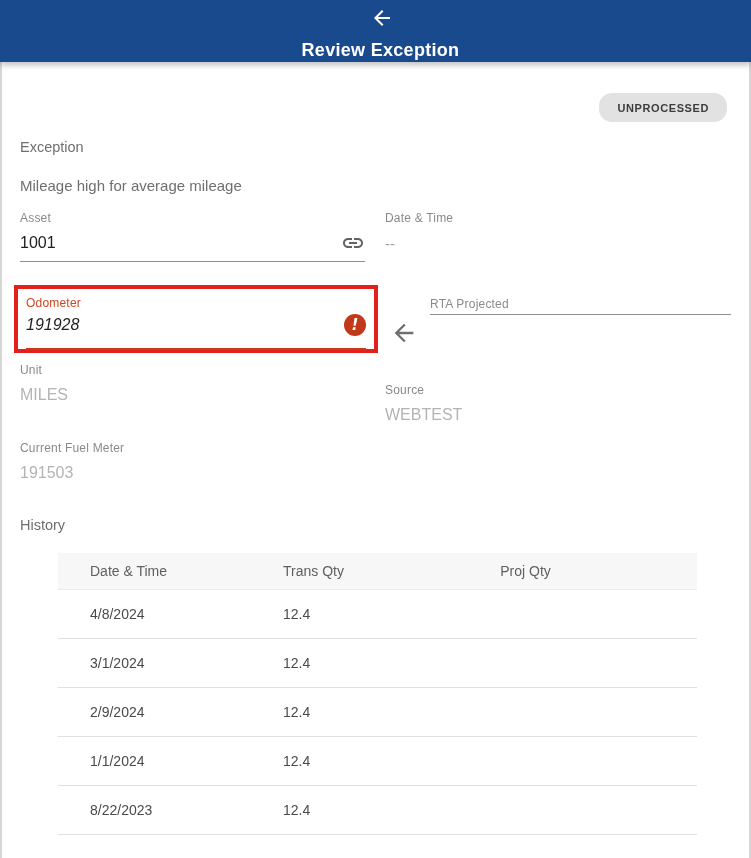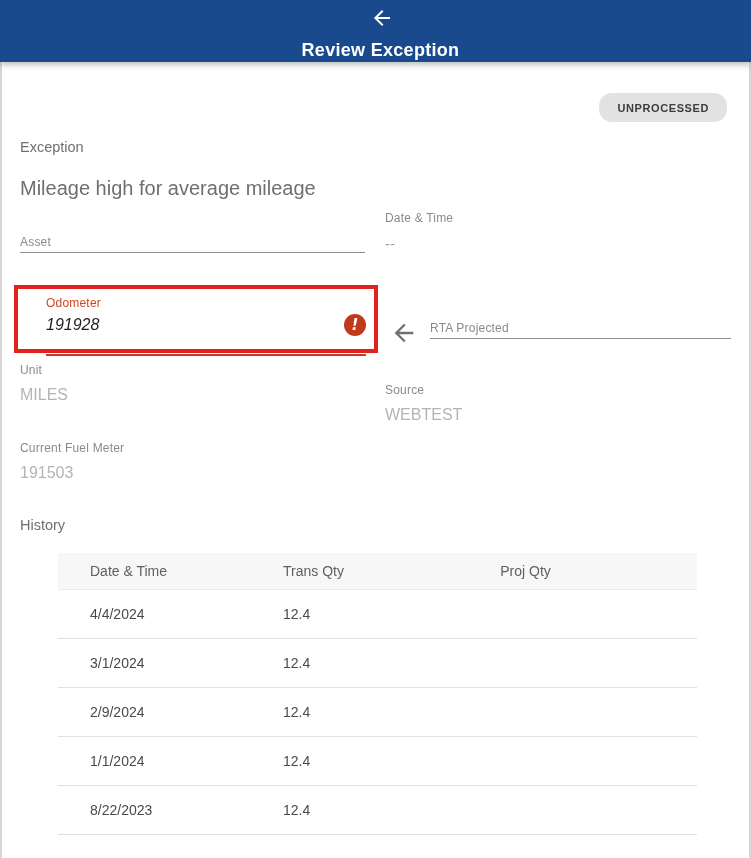--- a/index.html
+++ b/index.html
@@ -42,30 +42,30 @@
     background: #e2e2e2; border-radius: 13px;
     display: flex; align-items: center;
     font-size: 11px; font-weight: bold; color: #3c3c3c;
     letter-spacing: 0.6px;
   }
   .section-label {
     position: absolute; left: 20px;
     font-size: 14.5px; color: #6f6f6f;
   }
   .exc-label { top: 139px; }
-  .exc-message { position: absolute; left: 20px; top: 177px; font-size: 20px; color: #6f6f6f; }
+  .exc-message { position: absolute; left: 20px; top: 177px; font-size: 15px; color: #6f6f6f; }
   
   .field { position: absolute; }
   .field .f-label { font-size: 12px; color: #8a8a8a; letter-spacing: 0.2px; }
   .field .f-valrow {
     display: flex; align-items: center; justify-content: space-between;
     height: 30px; margin-top: 3px;
   }
   .field .f-value { font-size: 16px; color: #212121; }
-  .field.underlined { border-bottom: 1px solid #8f8f8f; padding-bottom: 3px; margin-top: 24px; }
+  .field.underlined { border-bottom: 1px solid #8f8f8f; padding-bottom: 3px; }
   .field .f-value.muted { color: #9e9e9e; font-size: 15px; }
   .field .f-value.disabled { color: #b4b4b4; }
   .link-icon svg { width: 24px; height: 24px; fill: #5f6368; display: block; }
   .link-icon { cursor: pointer; }
 
   .f-asset   { left: 20px;  top: 211px; width: 345px; }
   .f-datetime{ left: 385px; top: 211px; width: 300px; }
   .f-unit    { left: 20px;  top: 363px; width: 300px; }
   .f-source  { left: 385px; top: 383px; width: 300px; }
   .f-cfm     { left: 20px;  top: 441px; width: 300px; }
@@ -73,22 +73,21 @@
 
   
   .annotation-box {
     position: absolute; left: 14px; top: 285px; width: 364px; height: 68px;
     border: 4px solid #e3211c;
     background: #ffffff;
   }
   .f-odometer {
     position: absolute; left: 8px; right: 8px; top: 7px;
     border-bottom: 2px solid #c43c1d;
-    padding-bottom: 16px;
-    margin-left: 20px;
+    padding-bottom: 10px;
   }
   .f-odometer .f-label { color: #d0451e; }
   .f-odometer .f-valrow { height: 26px; margin-top: 2px; font-style: italic; }
   .error-icon {
     width: 22px; height: 22px; border-radius: 50%;
     background: #c2391a; color: #ffffff;
     display: flex; align-items: center; justify-content: center;
     font-size: 15px; font-weight: bold; cursor: pointer;
     font-family: "DejaVu Sans", sans-serif;
   }
@@ -134,20 +133,28 @@
   <div class="appbar-title">Review Exception</div>
 </div>
 
 <div class="badge">UNPROCESSED</div>
 
 <div class="section-label exc-label">Exception</div>
 <div class="exc-message">Mileage high for average mileage</div>
 
 <div class="field underlined f-asset">
   <div class="f-label">Asset</div>
+  <div class="f-valrow">
+    <span class="f-value">1001</span>
+    <span class="link-icon">
+      <svg viewBox="0 0 24 24">
+          <path d="M3.9 12c0-1.71 1.39-3.1 3.1-3.1h4V7H7c-2.76 0-5 2.24-5 5s2.24 5 5 5h4v-1.9H7c-1.71 0-3.1-1.39-3.1-3.1zM8 13h8v-2H8v2zm9-6h-4v1.9h4c1.71 0 3.1 1.39 3.1 3.1s-1.39 3.1-3.1 3.1h-4V17h4c2.76 0 5-2.24 5-5s-2.24-5-5-5z"></path>
+        </svg>
+    </span>
+  </div>
 </div>
 
 <div class="field f-datetime">
   <div class="f-label">Date &amp; Time</div>
   <div class="f-valrow">
     <span class="f-value muted">--</span>
   </div>
 </div>
 
 <div class="annotation-box">
@@ -193,21 +200,21 @@
 
 <div class="section-label history-label">History</div>
 
 <div class="htable">
   <div class="hrow head">
     <div class="hcell">Date &amp; Time</div>
     <div class="hcell">Trans Qty</div>
     <div class="hcell">Proj Qty</div>
   </div>
   <div class="hrow body">
-    <div class="hcell">4/4/2024</div>
+    <div class="hcell">4/8/2024</div>
     <div class="hcell">12.4</div>
     <div class="hcell"></div>
   </div>
   <div class="hrow body">
     <div class="hcell">3/1/2024</div>
     <div class="hcell">12.4</div>
     <div class="hcell"></div>
   </div>
   <div class="hrow body">
     <div class="hcell">2/9/2024</div>

